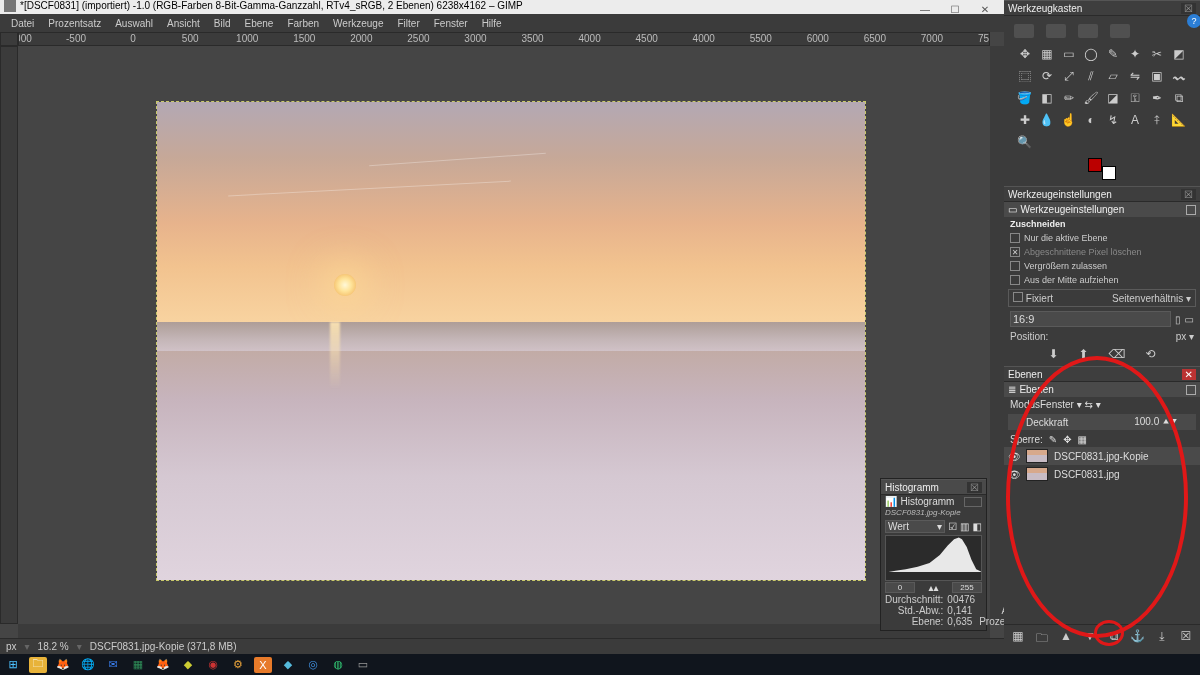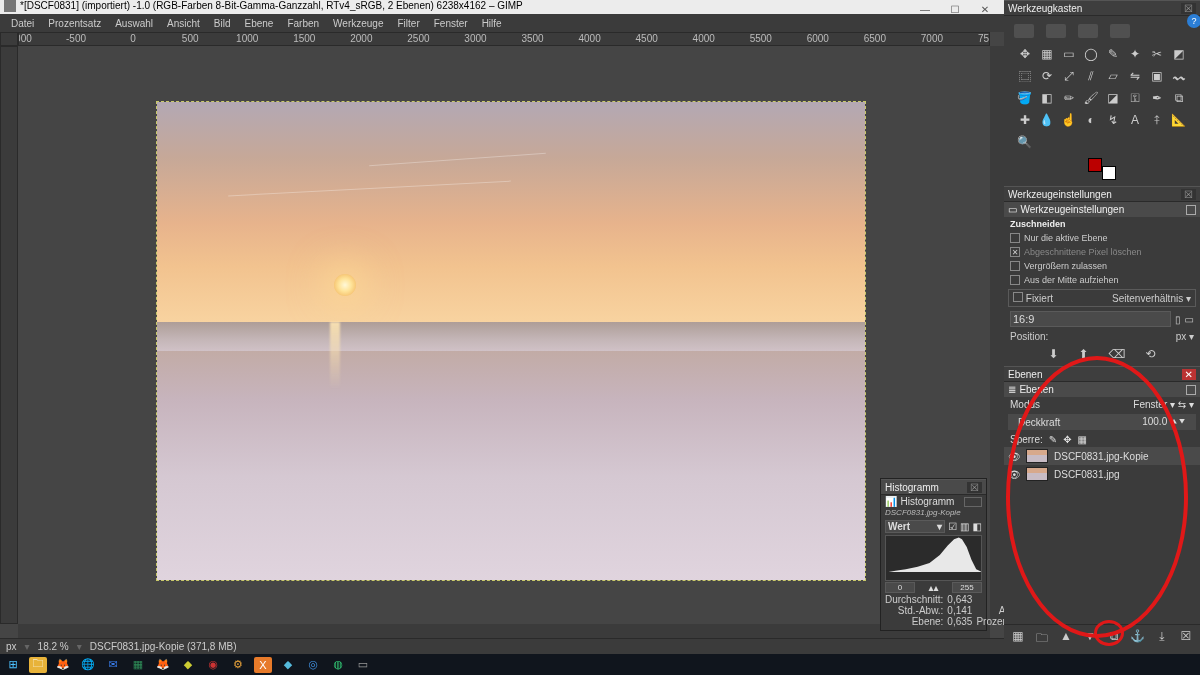--- a/index.html
+++ b/index.html
@@ -64,41 +64,41 @@
 .opt-footer { display:flex; gap:20px; padding:3px 6px 5px; color:#ccc; justify-content:center; }
 .opt-footer span { font-size:12px; }
 
 
 .layers-panel { background:#3b3b3b; flex:1; display:flex; flex-direction:column; position:relative;}
 .layers-panel .opt-header { background:#4a4a4a; }
 .layer-row { display:flex; align-items:center; gap:6px; padding:2px 4px; font-size:9px; color:#ddd;}
 .layer-row .eye { width:12px; text-align:center; }
 .layer-row .thumb { width:22px; height:14px; background:linear-gradient(to bottom,#d7a98c 0 45%,#c8bcc5 45% 100%); border:1px solid #222; }
 .layer-row.selected { background:#4a4a4a; }
-.layer-mode { display:flex; align-items:center; justify-content:space-between; padding:2px 6px; font-size:9px;}
-.layer-opacity { display:flex; align-items:center; justify-content:space-between; padding:2px 10px; font-size:9px; background:#4a4a4a; margin:2px 4px; }
+.layer-mode { display:flex; align-items:center; padding:2px 6px; font-size:9px;}
+.layer-opacity { display:flex; align-items:center; justify-content:space-between; padding:2px 18px; font-size:9px; background:#4a4a4a; margin:2px 4px; }
 .lock-row { display:flex; align-items:center; gap:6px; padding:2px 6px; font-size:9px; }
 .layers-footer { margin-top:auto; display:flex; justify-content:space-around; padding:4px 2px; border-top:1px solid #2a2a2a; color:#ccc; }
 .layers-footer span { font-size:12px; width:16px; text-align:center; }
 
 
 .tooltip { position:absolute; right:4px; bottom:1px; background:#4a4a4a; border:1px solid #666; color:#eee; font-size:9px; padding:2px 4px; max-width:140px; line-height:1.15; }
 
 
 .anno-big { position:absolute; border:4px solid #e01818; border-radius:50%; pointer-events:none; }
 .anno-small { position:absolute; border:3px solid #e01818; border-radius:50%; pointer-events:none; }
 
 
 .histogram-panel { position:absolute; left:880px; top:478px; width:107px; background:#3b3b3b; border:1px solid #222; color:#ddd; }
 .histogram-panel .panel-title { background:#4a4a4a;}
 .histogram-panel .hist-sub { font-size:9px; padding:1px 4px; display:flex; align-items:center; gap:3px; }
 .histogram-panel .hist-sub .tiny { width:18px;height:10px;border:1px solid #666; margin-left:auto;}
 .histogram-panel .hist-file { font-size:8px; padding:0 4px 2px; color:#bbb; font-style:italic;}
 .hist-ctrl { display:flex; align-items:center; gap:3px; padding:1px 4px; font-size:9px;}
-.hist-ctrl .sel { flex:1; background:#4a4a4a; border:1px solid #5a5a5a; padding:0 2px; display:flex; justify-content:space-between;font-weight:bold;}
+.hist-ctrl .sel { flex:1; background:#4a4a4a; border:1px solid #5a5a5a; padding:0 2px; display:flex; justify-content:space-between;}
 .hist-plot { margin:1px 4px; height:46px; background:#2b2b2b; border:1px solid #555; position:relative; overflow:hidden;}
 .hist-shape { position:absolute; inset:0; }
 .hist-range { display:flex; justify-content:space-between; padding:0 4px; font-size:8px;}
 .hist-range input { width:30px; background:#4a4a4a; border:1px solid #5a5a5a; color:#ddd; font-size:8px; text-align:center;}
 .hist-stats { font-size:8px; display:grid; grid-template-columns:auto auto auto auto; padding:1px 4px 3px; gap:0 4px; color:#ccc; }
 .hist-stats .lab { text-align:right; }
 .hist-stats .val { text-align:left; }
 
 
 .taskbar { position:absolute; left:0; bottom:0; width:1200px; height:21px; background:#10151d; display:flex; align-items:center; gap:7px; padding:0 4px;}
@@ -203,21 +203,21 @@
       <polygon fill="#e8e8e8" points="0,46 12,44 25,42 40,39 55,34 68,24 78,12 86,4 92,2 96,4 102,14 108,30 114,42 120,45 120,46"></polygon>
     </svg>
   </div>
   <div class="hist-range">
     <input value="0" style="">
     <span style="flex:1;text-align:center;">▴▴</span>
     <input value="255" style="">
   </div>
   <div class="hist-stats">
     <span class="lab">Durchschnitt:</span>
-      <span class="val">0,643</span>
+      <span class="val">00476</span>
     <span class="lab">Pixel:</span>
       <span class="val"></span>
     <span class="lab">Std.-Abw.:</span>
       <span class="val">0,141</span>
     <span class="lab">Anzahl:</span>
       <span class="val"></span>
     <span class="lab">Ebene:</span>
       <span class="val">0,635</span>
     <span class="lab">Prozentsatz:</span>
       <span class="val"></span>

